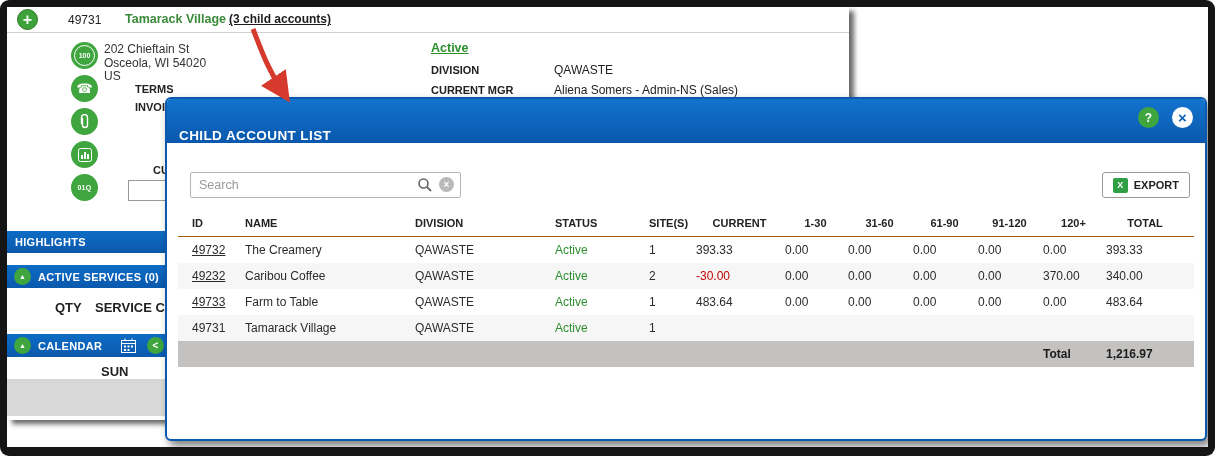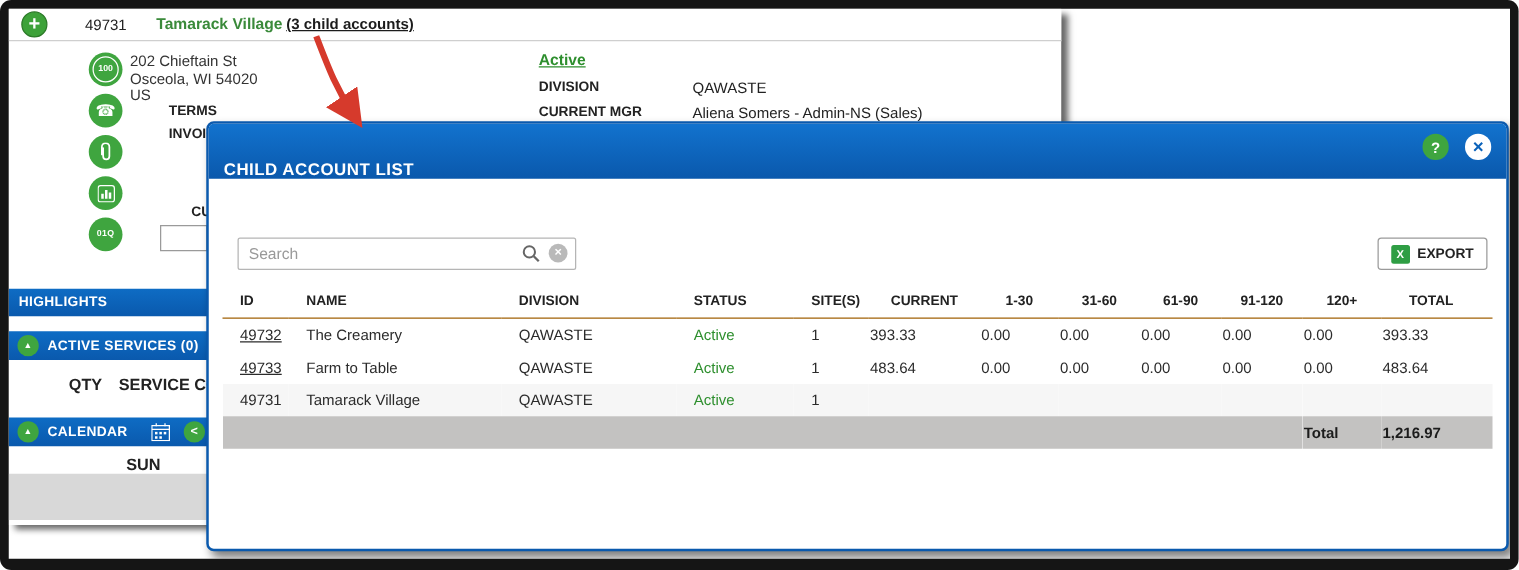--- a/index.html
+++ b/index.html
@@ -68,21 +68,21 @@
            box-shadow:4px 5px 8px rgba(0,0,0,.5); z-index:20; }
   .titlebar { height:44px; background:linear-gradient(#1273ce,#0a58ac); display:flex; align-items:flex-end;
               padding:0 12px; position:relative; }
   .modal-title { color:#fff; font-weight:bold; font-size:13.5px; letter-spacing:.4px; }
   .help-btn { position:absolute; right:46px; top:8px; width:21px; height:21px; border-radius:50%;
               background:#3fa53f; color:#fff; font-weight:bold; font-size:12px;
               display:flex; align-items:center; justify-content:center; cursor:pointer; }
   .close-btn { position:absolute; right:12px; top:8px; width:21px; height:21px; border-radius:50%;
                background:#fff; color:#0b62ba; font-weight:bold; font-size:15px;
                display:flex; align-items:center; justify-content:center; cursor:pointer; line-height:1; }
-  .modal-body { position:relative; height:248px;margin-top:18px; }
+  .modal-body { position:relative; height:248px; }
 
   .search-wrap { position:absolute; left:23px; top:29px; width:271px; height:26px; }
   .search-wrap input { width:100%; height:100%; box-sizing:border-box; border:1px solid #b5b5b5;
                        border-radius:2px; padding:0 52px 0 8px; font-size:12.5px; color:#333;
                        font-family:"Liberation Sans", sans-serif; }
   .search-wrap input::placeholder { color:#999; }
   .search-ico { position:absolute; right:28px; top:5px; }
   .clear-btn { position:absolute; right:7px; top:5px; width:15px; height:15px; border-radius:50%;
                background:#b9b9b9; color:#fff; font-size:10px; font-weight:bold;
                display:flex; align-items:center; justify-content:center; cursor:pointer; line-height:1; }
@@ -282,20 +282,34 @@
               <td class="l status-cell">Active</td>
               <td class="l">1</td>
               <td class="r">393.33</td>
               <td class="r">0.00</td>
               <td class="r">0.00</td>
               <td class="r">0.00</td>
               <td class="r">0.00</td>
               <td class="r">0.00</td>
               <td class="r last">393.33</td>
             </tr>
+            <tr class="alt">
+              <td class="l"><span class="idlink">49232</span></td>
+              <td class="l">Caribou Coffee</td>
+              <td class="l">QAWASTE</td>
+              <td class="l status-cell">Active</td>
+              <td class="l">2</td>
+              <td class="r neg">-30.00</td>
+              <td class="r">0.00</td>
+              <td class="r">0.00</td>
+              <td class="r">0.00</td>
+              <td class="r">0.00</td>
+              <td class="r">370.00</td>
+              <td class="r last">340.00</td>
+            </tr>
             <tr>
               <td class="l"><span class="idlink">49733</span></td>
               <td class="l">Farm to Table</td>
               <td class="l">QAWASTE</td>
               <td class="l status-cell">Active</td>
               <td class="l">1</td>
               <td class="r">483.64</td>
               <td class="r">0.00</td>
               <td class="r">0.00</td>
               <td class="r">0.00</td>

